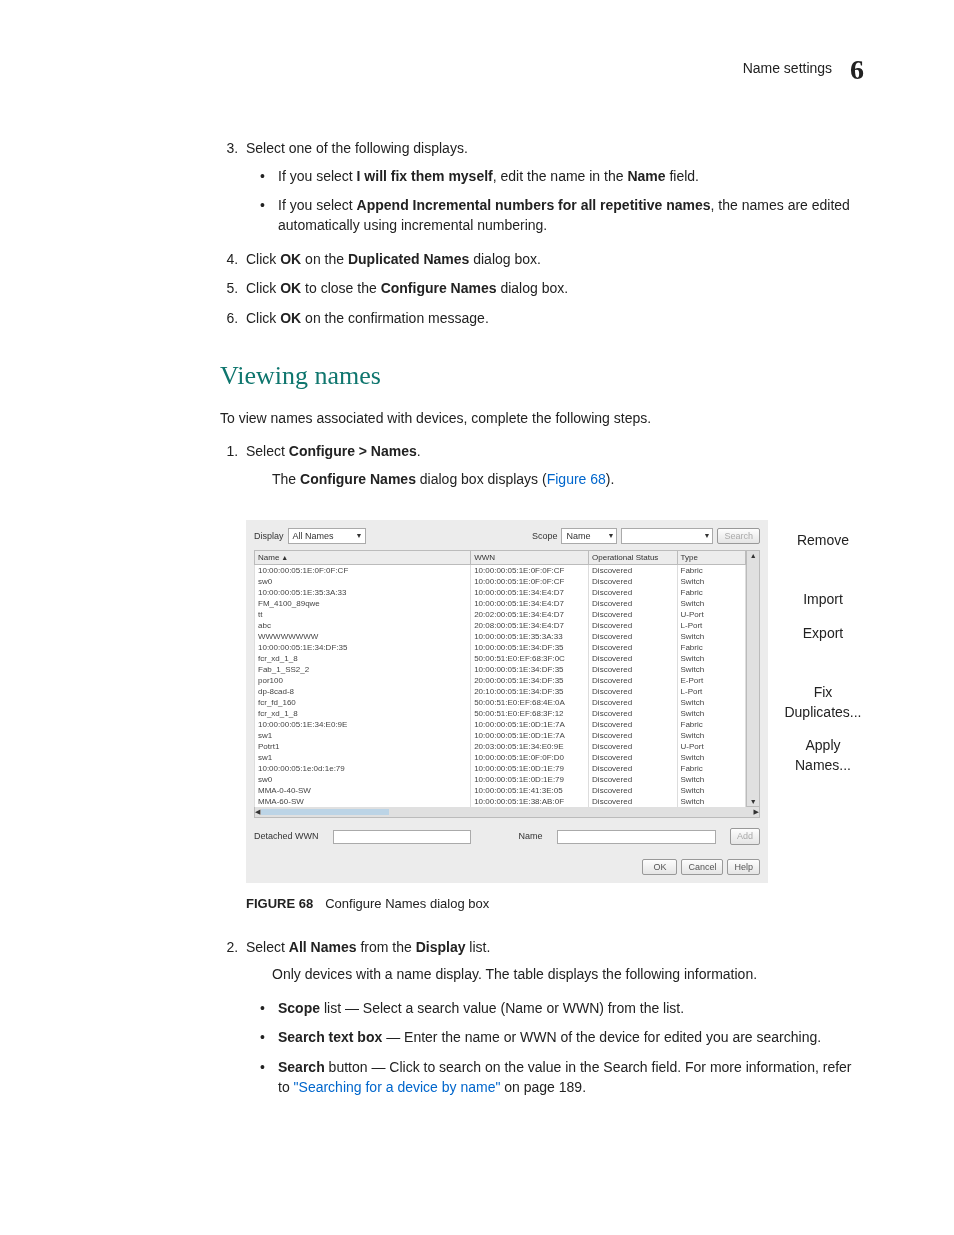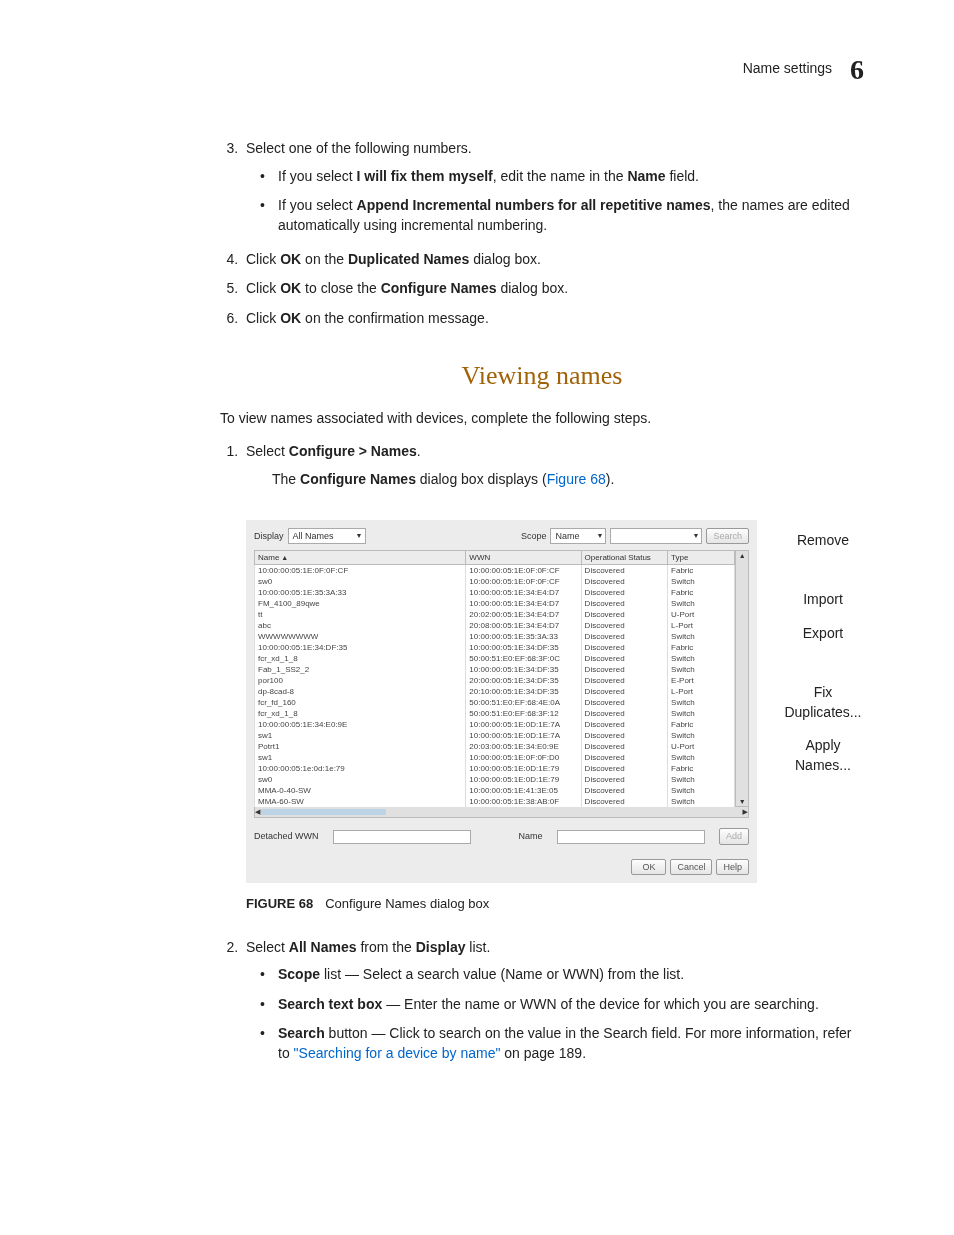--- a/index.html
+++ b/index.html
@@ -34,22 +34,21 @@
   ul.bullets > li { margin-bottom: 10px; position: relative; }
   ul.bullets > li::before {
     content: "•"; position: absolute; left: -18px; font-size: 14px; top: 0;
   }
   b { font-weight: bold; }
   h2.section {
     font-family: Georgia, 'Times New Roman', serif;
     font-weight: normal;
     font-size: 26px;
     margin: 30px 0 14px 0;
-    color: #a16207;
-    text-align: center;
+    color: #0f766e;
   }
   .intro { margin: 0 0 14px 0; }
   .indent-block { margin-left: 26px; margin-top: 8px; margin-bottom: 14px; }
   a.link { color: #0066cc; text-decoration: none; }
 
   
   .dialog {
     background: #ececec;
     border: none;
     padding: 8px;
@@ -110,21 +109,21 @@
   }
   .dialog .vscroll .thumb { background: #c8c8c8; flex: 1; margin: 0; }
   .dialog .hscroll {
     height: 10px; background: #e0e0e0; border: 1px solid #bbb;
     display: flex; justify-content: space-between; align-items: center;
     font-size: 7px; color: #333; margin-top: -1px;
   }
   .dialog .hscroll .thumb { background: #bcd4e6; height: 6px; flex: 0.35; margin: 0 1px; }
   .dialog .hscroll .track { flex: 1; }
   .side-buttons {
-    display: flex; flex-direction: column; gap: 12px; margin-left: 25px;
+    display: flex; flex-direction: column; gap: 12px; margin-left: 14px;
     padding-top: 26px;
   }
   .side-buttons .btn { width: 78px; text-align: center; padding: 1px 2px; }
   .bottom-row1 { display: flex; align-items: center; gap: 14px; margin-top: 10px; }
   .bottom-row2 { display: flex; justify-content: flex-end; gap: 4px; margin-top: 14px; }
   .dialog-outer { display: flex; align-items: flex-start; }
 
   .figcap { font-size: 13px; margin: 4px 0 24px 0; }
   .figcap .fignum { font-weight: bold; margin-right: 12px; }
 
@@ -133,21 +132,21 @@
 </head>
 <body>
 
 <div class="header">
   <span class="title">Name settings</span>
   <span class="chapnum">6</span>
 </div>
 
 <ol class="main" start="3">
   <li>
-    <span>Select one of the following numbers.</span>
+    <span>Select one of the following displays.</span>
     <ul class="bullets">
       <li>
         <span>If you select </span><b>I will fix them myself</b><span>, edit the name in the </span><b>Name</b><span> field.</span>
       </li>
       <li>
         <span>If you select </span><b>Append Incremental numbers for all repetitive names</b><span>, the names are edited automatically using incremental numbering.</span>
       </li>
     </ul>
   </li>
   <li>
@@ -375,19 +374,20 @@
       </div>
     </div>
 
     <div class="figcap">
       <span class="fignum">FIGURE 68</span><span>Configure Names dialog box</span>
     </div>
   </li>
 
   <li>
     <span>Select </span><b>All Names</b><span> from the </span><b>Display</b><span> list.</span>
+    <div class="indent-block">Only devices with a name display. The table displays the following information.</div>
     <ul class="bullets">
       <li><b>Scope</b><span> list — Select a search value (Name or WWN) from the list.</span></li>
-      <li><b>Search text box</b><span> — Enter the name or WWN of the device for which you are searching.</span></li>
+      <li><b>Search text box</b><span> — Enter the name or WWN of the device for edited you are searching.</span></li>
       <li><b>Search</b><span> button — Click to search on the value in the Search field. For more information, refer to </span><a class="link">"Searching for a device by name"</a><span> on page 189.</span></li>
     </ul>
   </li>
 </ol>
 
 </body></html>

